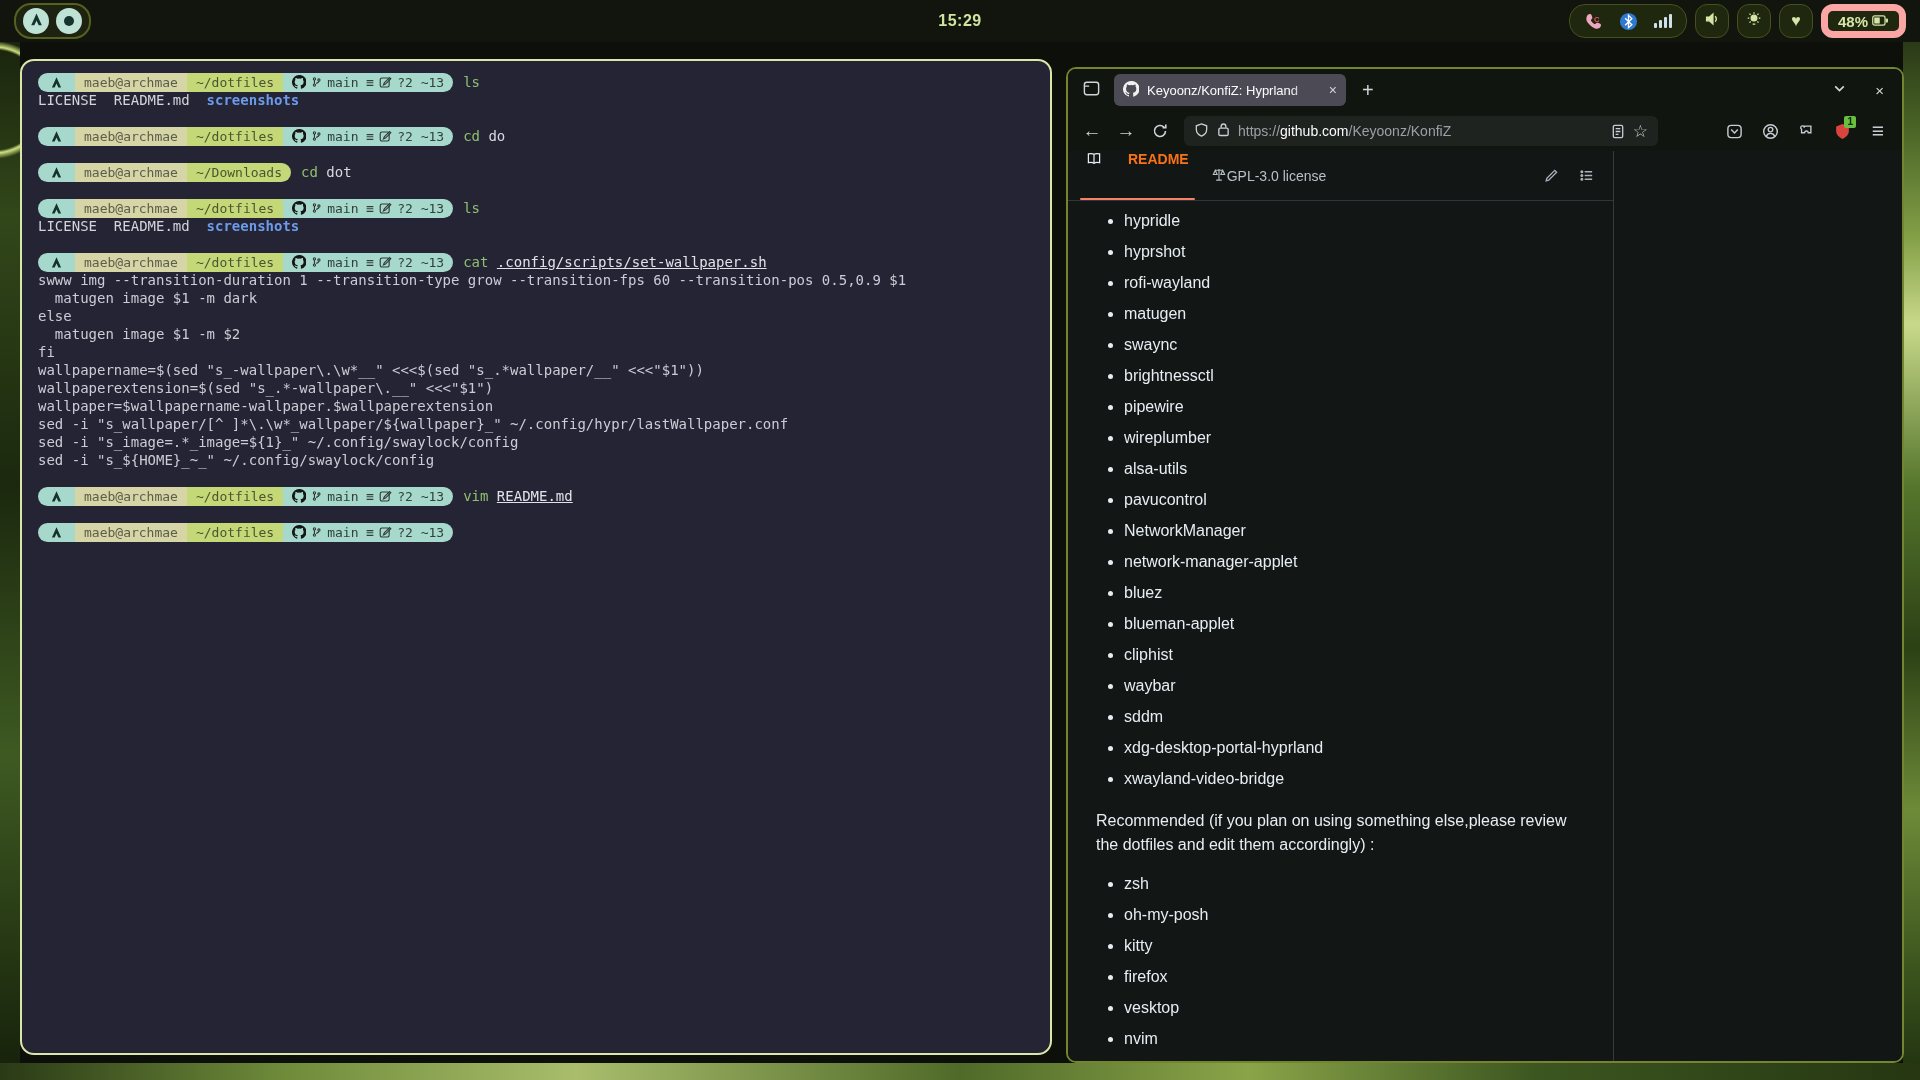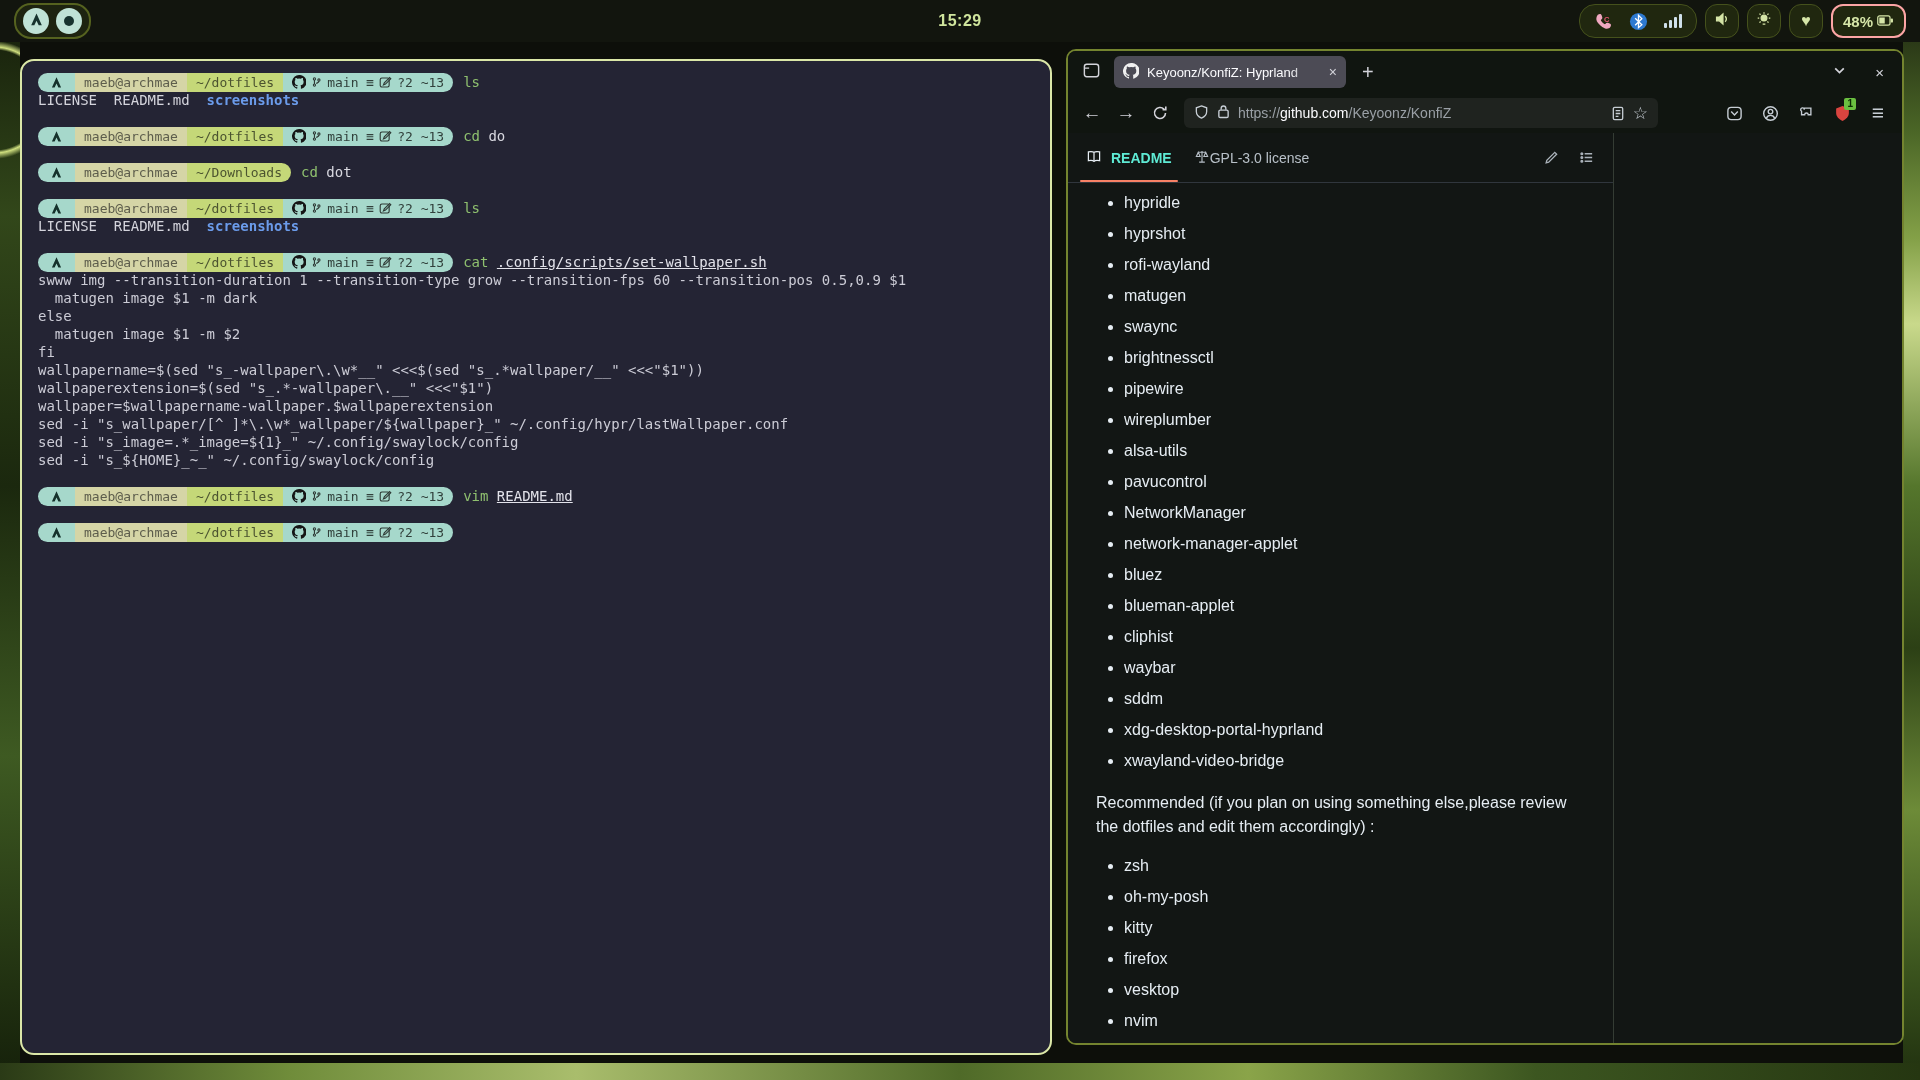--- a/index.html
+++ b/index.html
@@ -20,21 +20,21 @@
   .topbar { position:absolute; top:0; left:0; right:0; height:42px; background:#12150e;
     display:flex; align-items:center; padding:0 14px; z-index:50; }
   .ws-pill { display:flex; gap:7px; background:#1d2310; border:2px solid #55621f; border-radius:17px; padding:3px 7px; }
   .ws-btn { width:26px; height:26px; border-radius:50%; background:#bfe2d6; display:flex; align-items:center; justify-content:center; color:#17332e; cursor:pointer; }
   .ws-dot { width:10px; height:10px; border-radius:50%; background:#17332e; }
   .clock { position:absolute; left:50%; transform:translateX(-50%); color:#cfe49c; font-weight:bold; font-size:16px; letter-spacing:.5px; }
   .tray { margin-left:auto; display:flex; align-items:center; gap:8px; }
   .tray-pill { display:flex; align-items:center; gap:16px; background:#20270f; border:1px solid #45511c; border-radius:16px; padding:5px 14px; height:34px; }
   .tray-btn { width:34px; height:34px; border-radius:12px; background:#20270f; border:1px solid #45511c;
     display:flex; align-items:center; justify-content:center; color:#d6e6a8; font-size:16px; cursor:pointer; }
-  .battery-pill { height:34px; border-radius:12px; background:#20270f; border:2px solid #fca5a5;
+  .battery-pill { height:34px; border-radius:12px; background:#20270f; border:7px solid #fca5a5;
     display:flex; align-items:center; gap:4px; padding:0 10px; color:#d6e6a8; font-size:15px; font-weight:bold; }
   .sigbars { display:flex; align-items:flex-end; gap:2px; height:14px; }
   .sigbars i { width:3px; background:#cfe0ea; border-radius:1px; display:block; }
   .sigbars i:nth-child(1){height:5px;} .sigbars i:nth-child(2){height:8px;}
   .sigbars i:nth-child(3){height:11px;} .sigbars i:nth-child(4){height:14px;}
 
   
   .terminal { position:absolute; left:20px; top:59px; width:1032px; height:996px;
     background:rgba(37,37,54,0.97); border:2px solid #dbe7a8; border-radius:14px;
     padding:12px 8px 0 16px; overflow:hidden; z-index:10;
@@ -49,21 +49,21 @@
   .seg-git  { background:#a6d8cb; color:#31403b; }
   .cmdline { margin-left:10px; }
   .t-cmd { color:#8fc06f; }
   .t-arg { color:#d8d8e0; }
   .t-link { color:#e2e2ea; text-decoration:underline; }
   .t-plain { color:#d4d4dc; }
   .t-dir { color:#6b9bea; font-weight:bold; }
   .t-script { color:#ccccd6; }
 
   
-  .browser { position:absolute; left:1066px; top:49px; width:838px; height:996px;
+  .browser { position:absolute; left:1066px; top:67px; width:838px; height:996px;
     background:#15181b; border:2px solid #74842f; border-radius:10px; overflow:hidden;
     display:flex; flex-direction:column; z-index:10; }
   .tabbar { height:42px; background:#101510; display:flex; align-items:center; padding:0 8px; gap:8px; flex:0 0 auto; }
   .ffview { width:30px; height:30px; border-radius:6px; display:flex; align-items:center; justify-content:center; cursor:pointer; }
   .tab { height:32px; background:#4c4b55; border-radius:6px; display:flex; align-items:center; gap:8px;
     padding:0 9px; width:232px; color:#fbfbfe; font-size:13px; cursor:pointer; }
   .tab-title { flex:1; white-space:nowrap; overflow:hidden; -webkit-mask-image:linear-gradient(90deg,#000 82%,transparent); mask-image:linear-gradient(90deg,#000 82%,transparent); }
   .tab-close { color:#d3d3da; font-size:14px; cursor:pointer; }
   .newtab { color:#d3d3da; font-size:20px; padding:0 8px; cursor:pointer; }
   .tab-spacer { flex:1; }
@@ -76,21 +76,21 @@
   .url-text { flex:1; white-space:nowrap; overflow:hidden; color:#fbfbfe; }
   .url-dim { color:#9aa0a6; }
   .toolbar-right { display:flex; align-items:center; gap:4px; margin-left:auto; }
   .tb-icon { width:32px; height:32px; display:flex; align-items:center; justify-content:center; color:#c6cdd4; cursor:pointer; position:relative; font-size:17px; }
   .badge { position:absolute; top:1px; right:2px; background:#6abf40; color:#0c2a04; font-size:10px; font-weight:bold;
     line-height:12px; padding:0 3px; border-radius:2px; }
 
   .content { flex:1; display:flex; background:rgba(18,22,20,0.95); overflow:hidden; }
   .readme-panel { width:546px; border-right:1px solid #343c34; display:flex; flex-direction:column; overflow:hidden; }
   .readme-header { height:50px; border-bottom:1px solid #30363d; display:flex; align-items:center; padding:0 18px; gap:22px; flex:0 0 auto; }
-  .rtab { display:flex; align-items:center; gap:9px; height:100%; position:relative; color:#5eead4; font-weight:bold; font-size:14px; cursor:pointer; }
+  .rtab { display:flex; align-items:flex-start; gap:26px; height:100%; position:relative; color:#f97316; font-weight:bold; font-size:14px; cursor:pointer; }
   .rtab .underline { position:absolute; bottom:0; left:-6px; right:-6px; height:2px; background:#f78166; border-radius:2px; }
   .rtab-license { display:flex; align-items:center; color:#b8c0c8; font-size:14px; cursor:pointer; }
   .rh-actions { margin-left:auto; display:flex; gap:20px; align-items:center; }
   .rh-actions .tb-icon { width:auto; height:auto; }
   .md-body { flex:1; padding:8px 28px 0 26px; color:#e6edf3; font-size:16px; overflow:hidden; }
   .md-body ul { margin:0; padding-left:30px; }
   .md-body li { line-height:24px; }
   .md-body li + li { margin-top:7px; }
   .md-p { margin:18px 0 15px 2px; line-height:24px; }
 </style>

